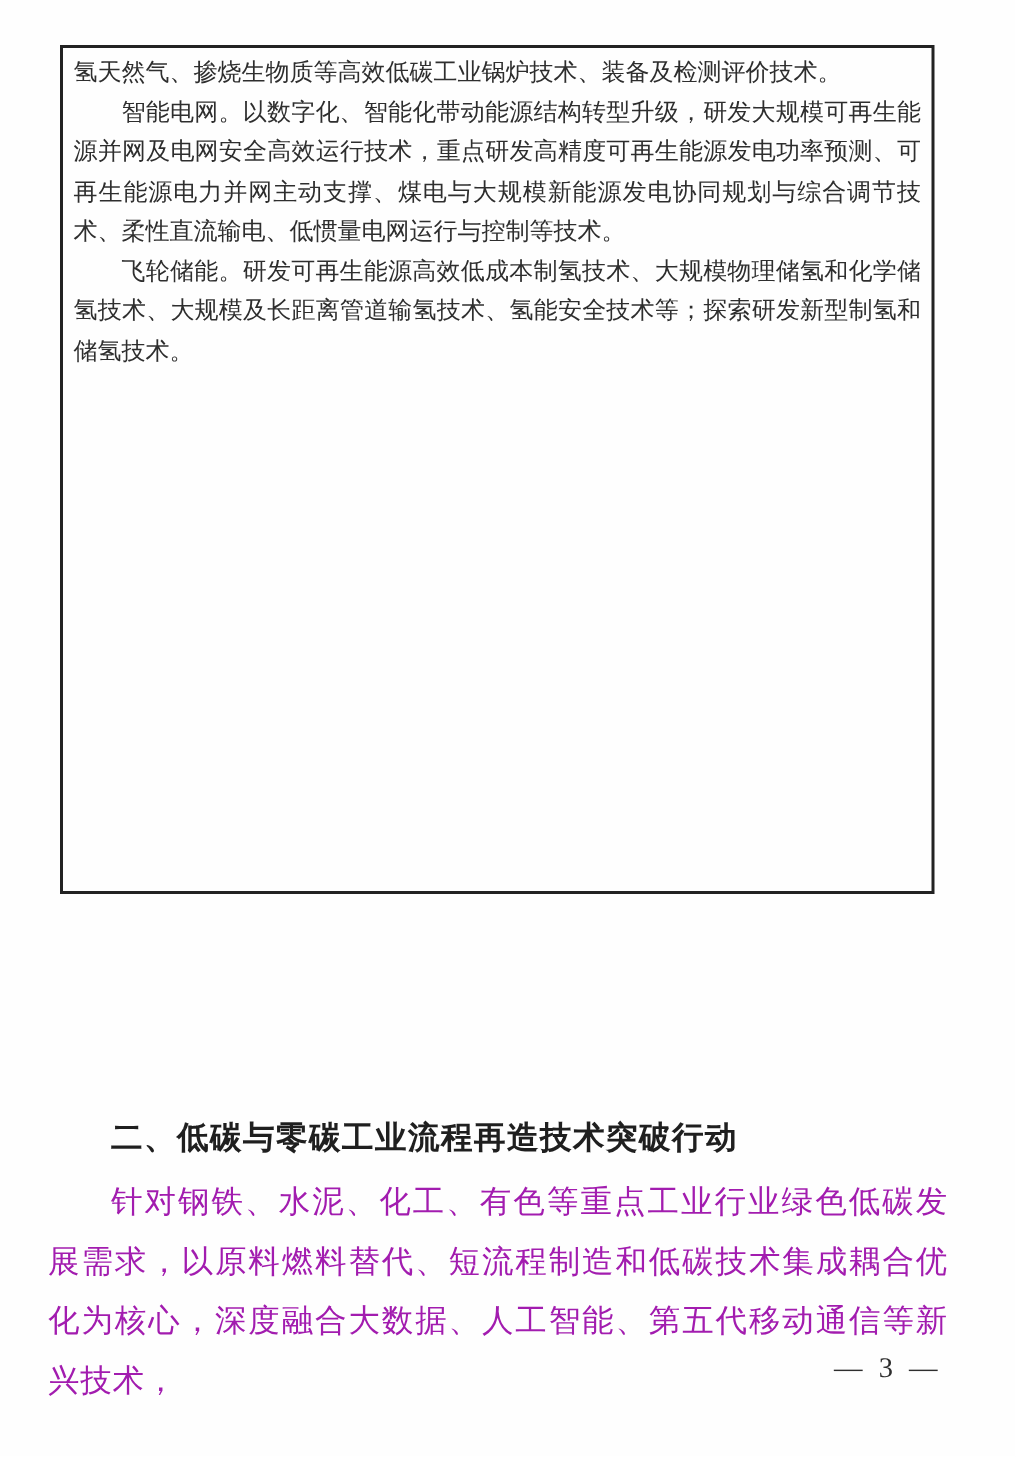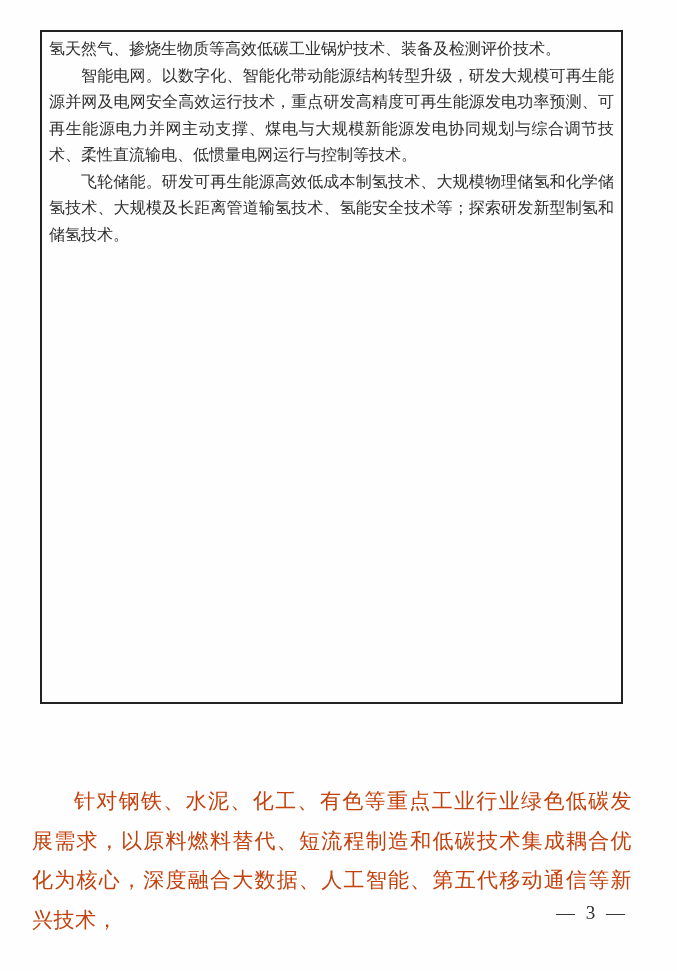--- a/index.html
+++ b/index.html
@@ -10,21 +10,21 @@
     background: #fefefe;
     font-family: "Liberation Serif", "DejaVu Serif", serif;
     color: #2e2e2e;
     overflow: hidden;
   }
   .doc-box {
     position: absolute;
     left: 40px;
     top: 30px;
     width: 583px;
-    height: 674px;
+    height: 566px;
     box-sizing: border-box;
     border: 2px solid #222222;
     padding: 4px 7px 0 7px;
     overflow: hidden;
   }
   .doc-box p {
     margin: 0;
     font-size: 16px;
     line-height: 26.5px;
     text-align: justify;
@@ -52,21 +52,21 @@
     left: 32px;
     top: 782px;
     width: 600px;
     margin: 0;
     font-size: 21px;
     line-height: 39.5px;
     text-align: justify;
     text-justify: inter-ideograph;
     text-indent: 2em;
     letter-spacing: 0.5px;
-    color: #c2410c;
+    color: #a21caf;
   }
   .page-number {
     position: absolute;
     top: 902px;
     right: 49px;
     font-size: 19px;
     letter-spacing: 3px;
     color: #2e2e2e;
     white-space: nowrap;
   }
@@ -75,18 +75,19 @@
 <body>
 
 <div class="page">
 
   <div class="doc-box">
     <p class="continuation">氢天然气、掺烧生物质等高效低碳工业锅炉技术、装备及检测评价技术。</p>
     <p>智能电网。以数字化、智能化带动能源结构转型升级，研发大规模可再生能源并网及电网安全高效运行技术，重点研发高精度可再生能源发电功率预测、可再生能源电力并网主动支撑、煤电与大规模新能源发电协同规划与综合调节技术、柔性直流输电、低惯量电网运行与控制等技术。</p>
     <p>飞轮储能。研发可再生能源高效低成本制氢技术、大规模物理储氢和化学储氢技术、大规模及长距离管道输氢技术、氢能安全技术等；探索研发新型制氢和储氢技术。</p>
   </div>
 
+  <h2 class="section-heading">二、低碳与零碳工业流程再造技术突破行动</h2>
 
   <p class="body-par">针对钢铁、水泥、化工、有色等重点工业行业绿色低碳发展需求，以原料燃料替代、短流程制造和低碳技术集成耦合优化为核心，深度融合大数据、人工智能、第五代移动通信等新兴技术，</p>
 
   <div class="page-number">— 3 —</div>
 
 </div>
 
 </body></html>

